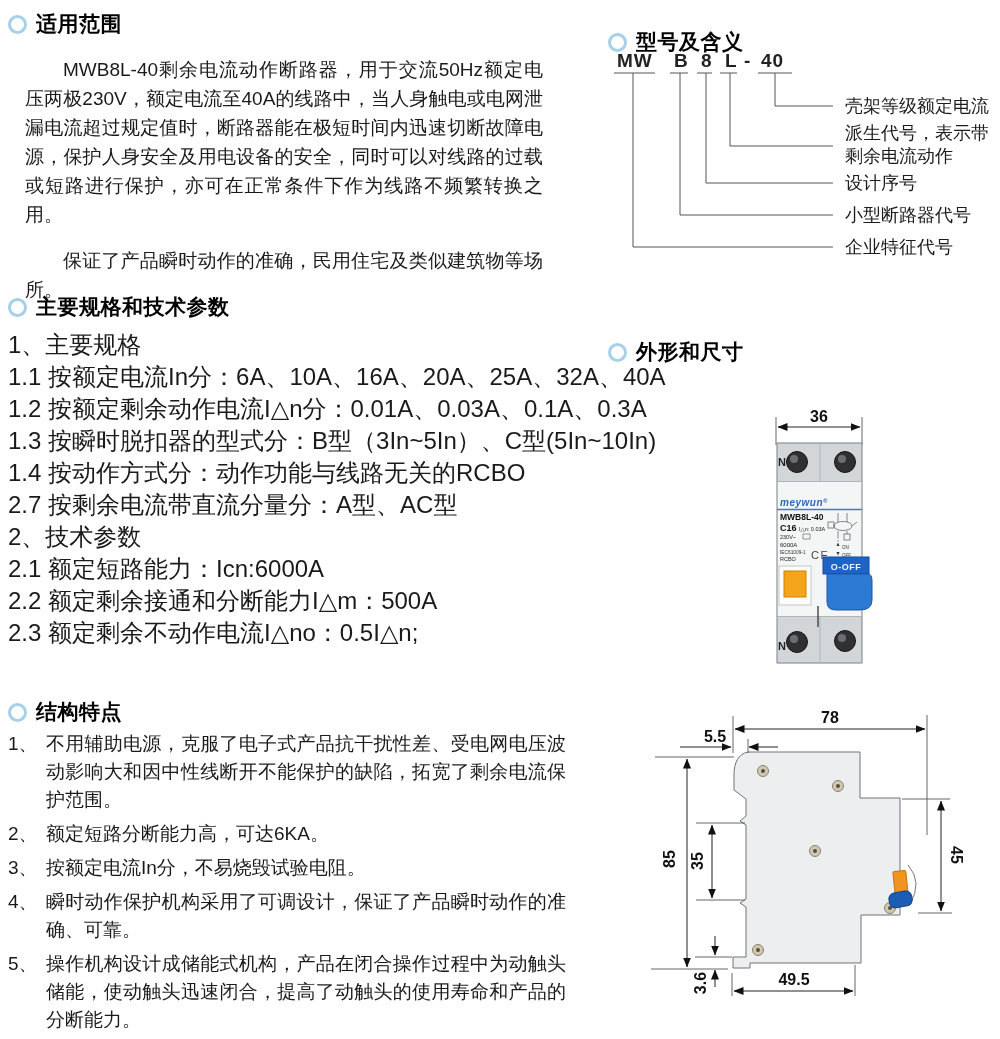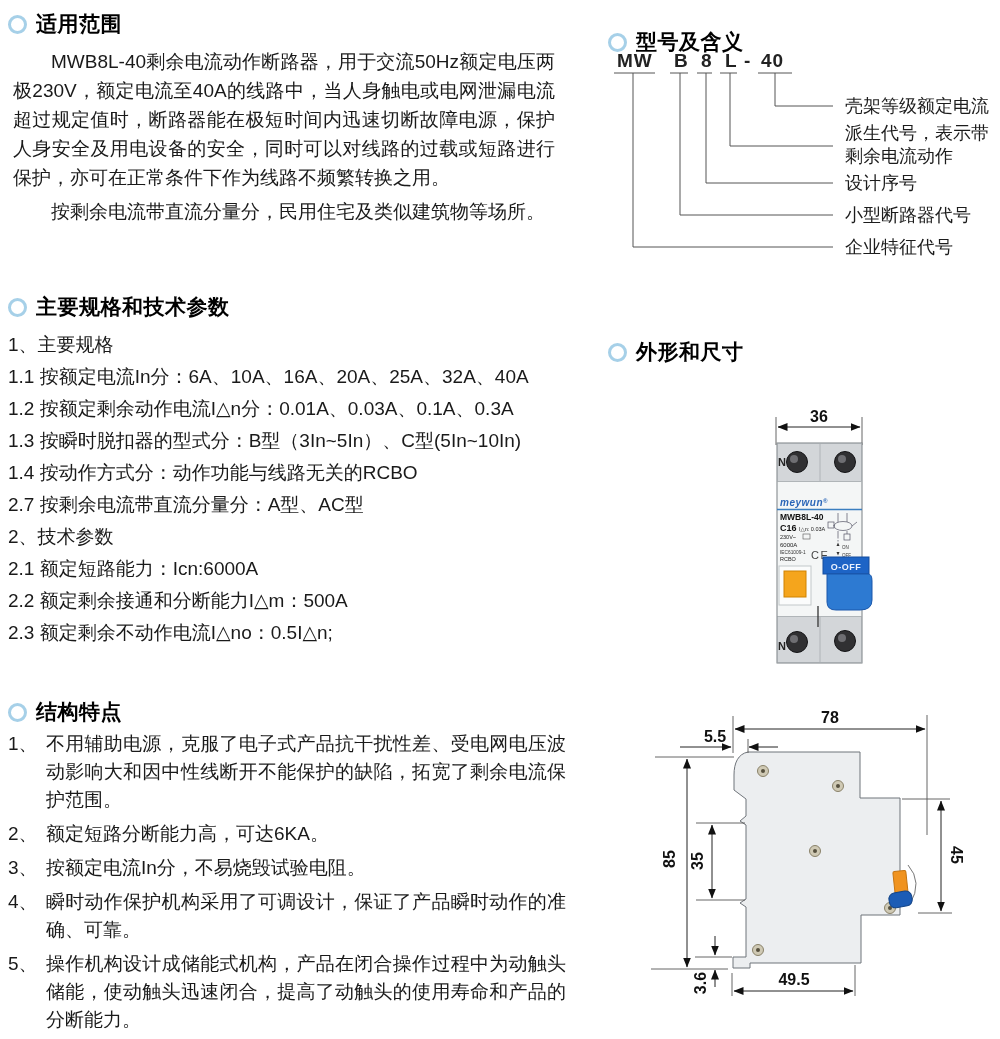--- a/index.html
+++ b/index.html
@@ -4,23 +4,23 @@
 <style>
   html,body{margin:0;padding:0;background:#fff;}
   .page{position:relative;width:1000px;height:1039px;background:#fff;overflow:hidden;
         font-family:"Liberation Sans","DejaVu Sans",sans-serif;color:#1a1a1a;}
   .abs{position:absolute;}
   
   .h{display:flex;align-items:center;gap:9px;}
   .ring{width:13px;height:13px;border:3px solid #a6d0e8;border-radius:50%;flex:0 0 auto;}
   .ht{font-size:21px;font-weight:bold;color:#000;letter-spacing:.5px;white-space:nowrap;}
   
-  .para p{margin:5px;font-size:19px;line-height:29px;text-align:justify;text-indent:2em;}
-  
-  .speclist div{font-size:19px;line-height:32px;white-space:nowrap;}
+  .para p{margin:17px;font-size:19px;line-height:29px;text-align:justify;text-indent:2em;}
+  
+  .speclist div{font-size:24px;line-height:32px;white-space:nowrap;}
   
   .feat{display:flex;font-size:19px;line-height:28px;margin-bottom:6px;}
   .feat .num{width:38px;flex:0 0 auto;}
   .feat .txt{flex:1;text-align:justify;}
   
   svg text{font-family:"Liberation Sans","DejaVu Sans",sans-serif;}
   .dimt{font-size:16px;font-weight:bold;fill:#111;}
   .diml{stroke:#222;stroke-width:1;fill:none;}
   .extl{stroke:#555;stroke-width:.9;fill:none;}
   .modl{stroke:#555;stroke-width:1;fill:none;}
@@ -43,21 +43,21 @@
     </defs>
   </svg>
 
   <div class="abs" style="left:8px;top:10px;width:552px;">
     <div class="h">
       <span class="ring"></span>
       <span class="ht">适用范围</span>
     </div>
     <div class="para" style="margin-top:9px;">
       <p>MWB8L-40剩余电流动作断路器，用于交流50Hz额定电压两极230V，额定电流至40A的线路中，当人身触电或电网泄漏电流超过规定值时，断路器能在极短时间内迅速切断故障电源，保护人身安全及用电设备的安全，同时可以对线路的过载或短路进行保护，亦可在正常条件下作为线路不频繁转换之用。</p>
-      <p>按剩余电流带直流分量分，民用住宅及类似建筑物等场所。</p>
+      <p>保证了产品瞬时动作的准确，民用住宅及类似建筑物等场所。</p>
     </div>
   </div>
 
   <div class="abs" style="left:8px;top:293px;width:556px;">
     <div class="h">
       <span class="ring"></span>
       <span class="ht">主要规格和技术参数</span>
     </div>
     <div class="speclist" style="margin-top:8px;">
       <div>1、主要规格</div>

